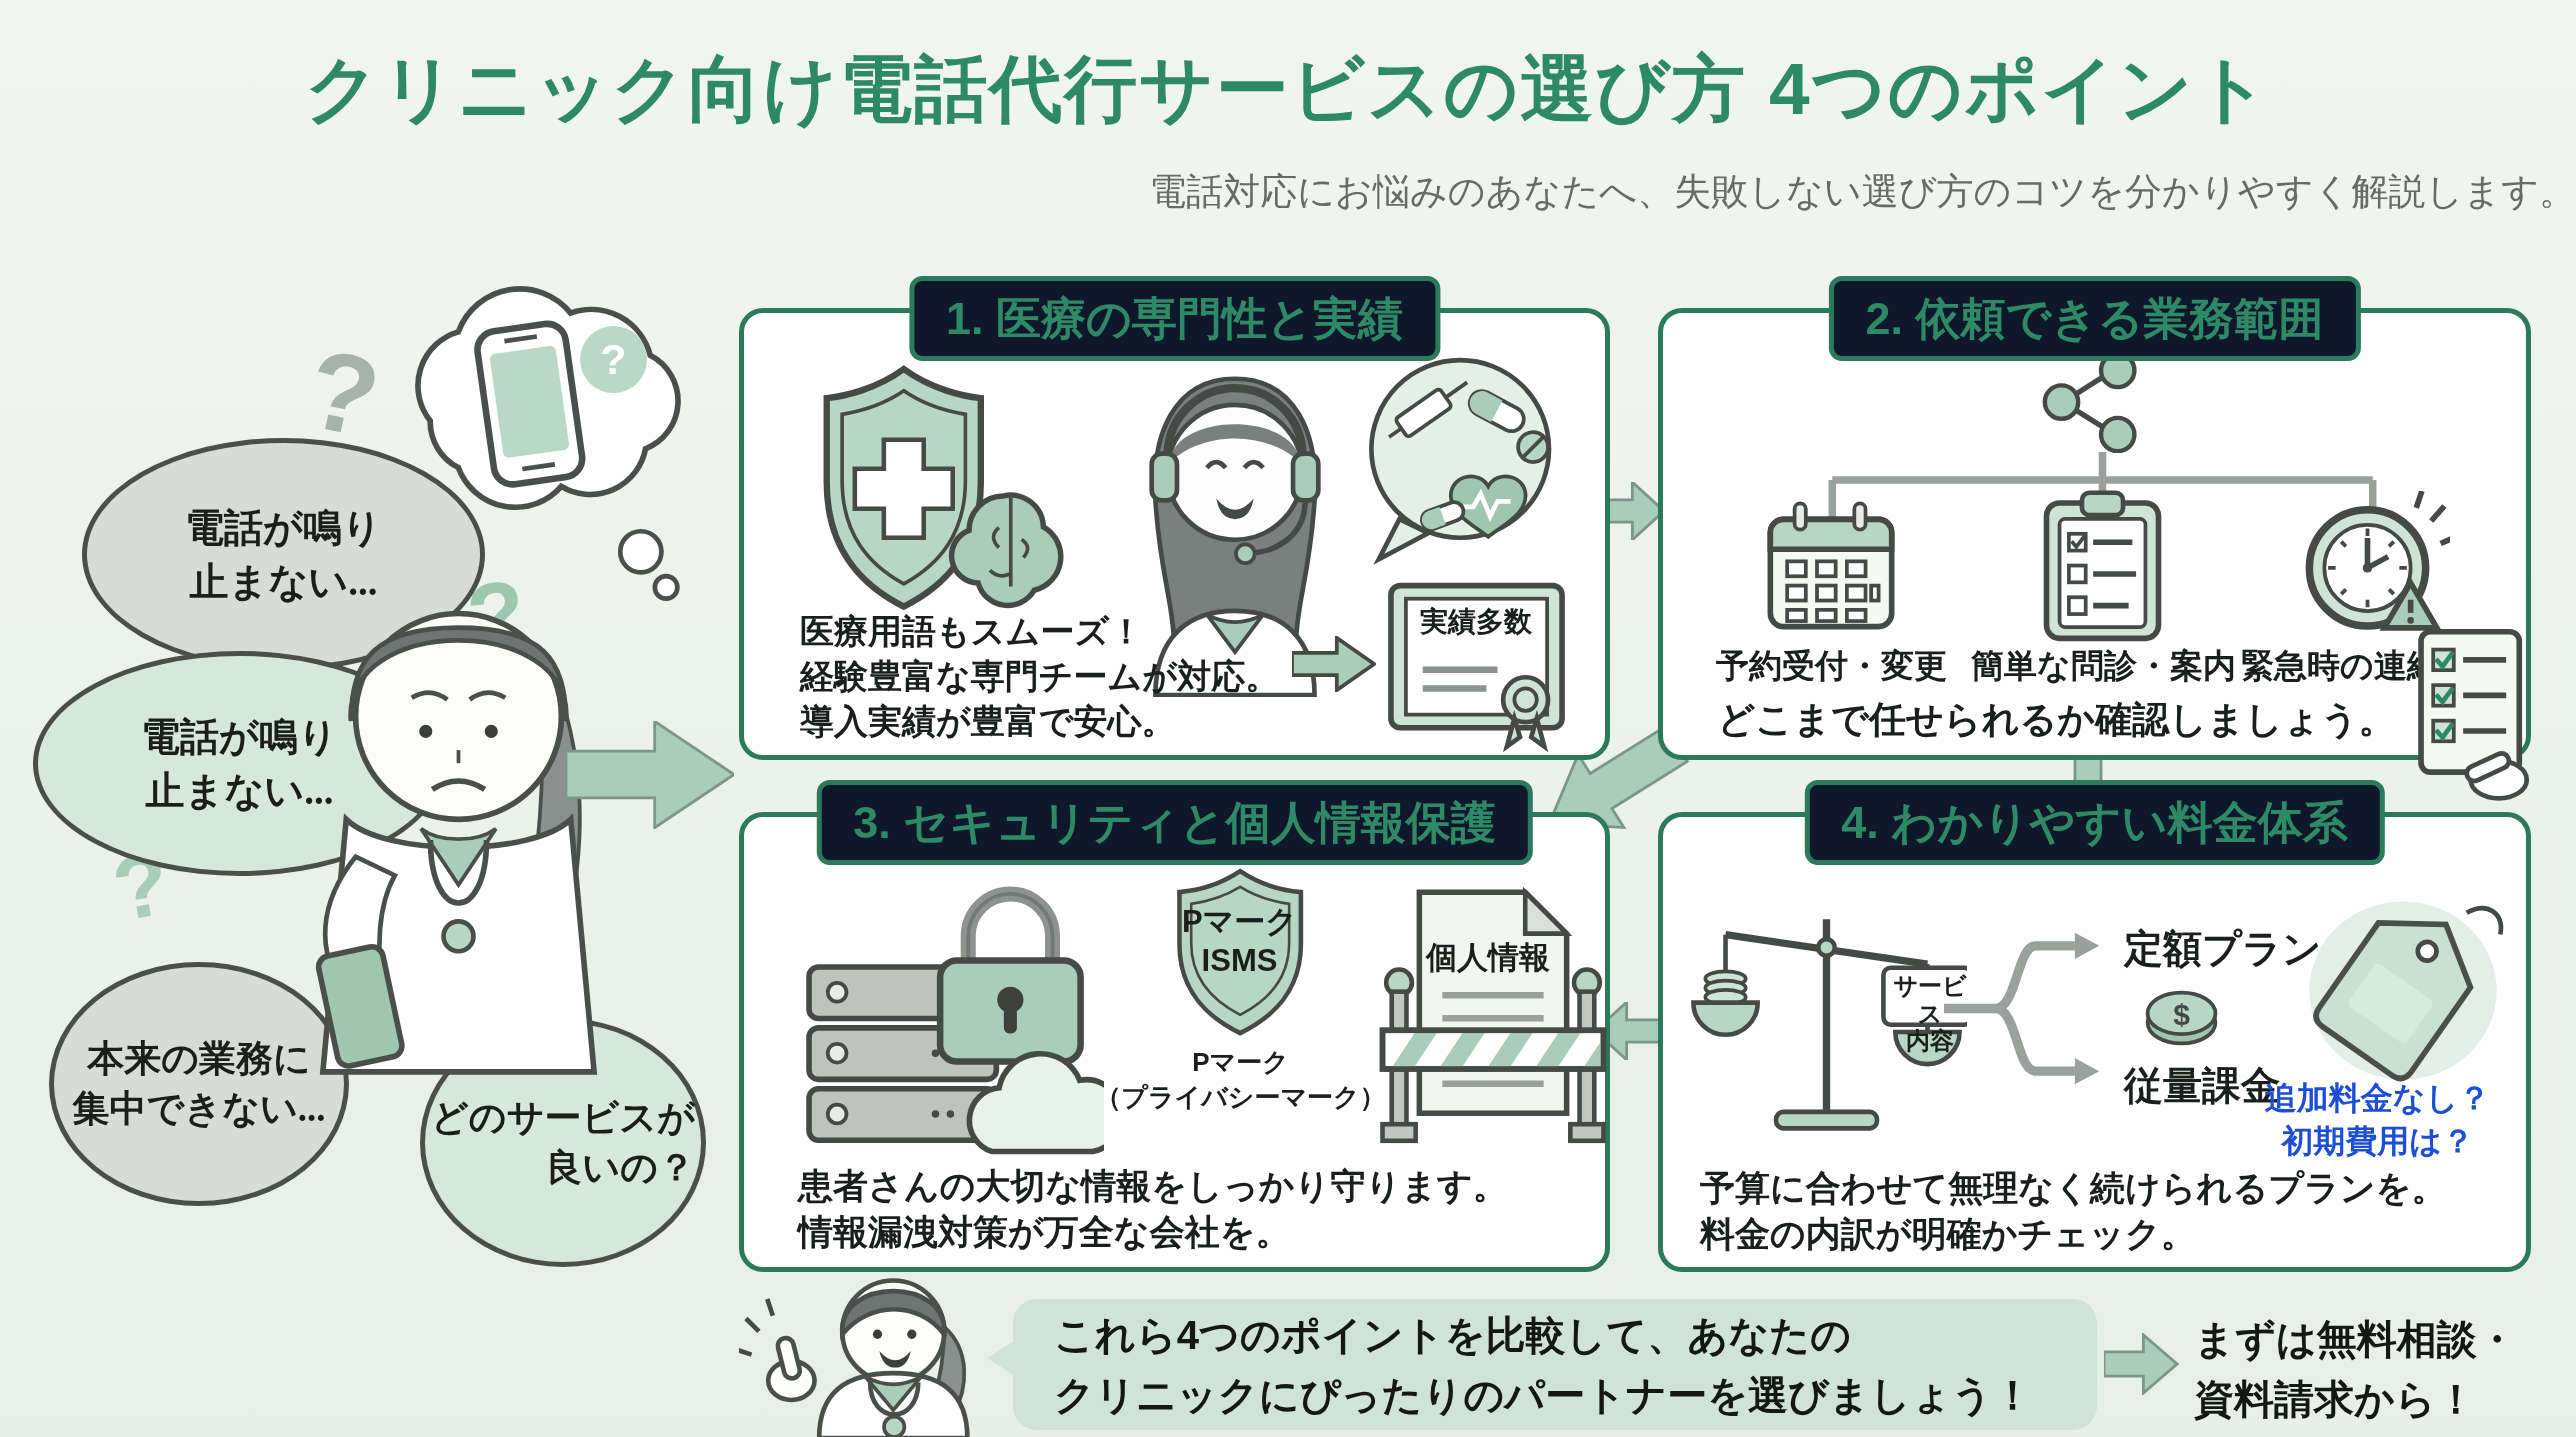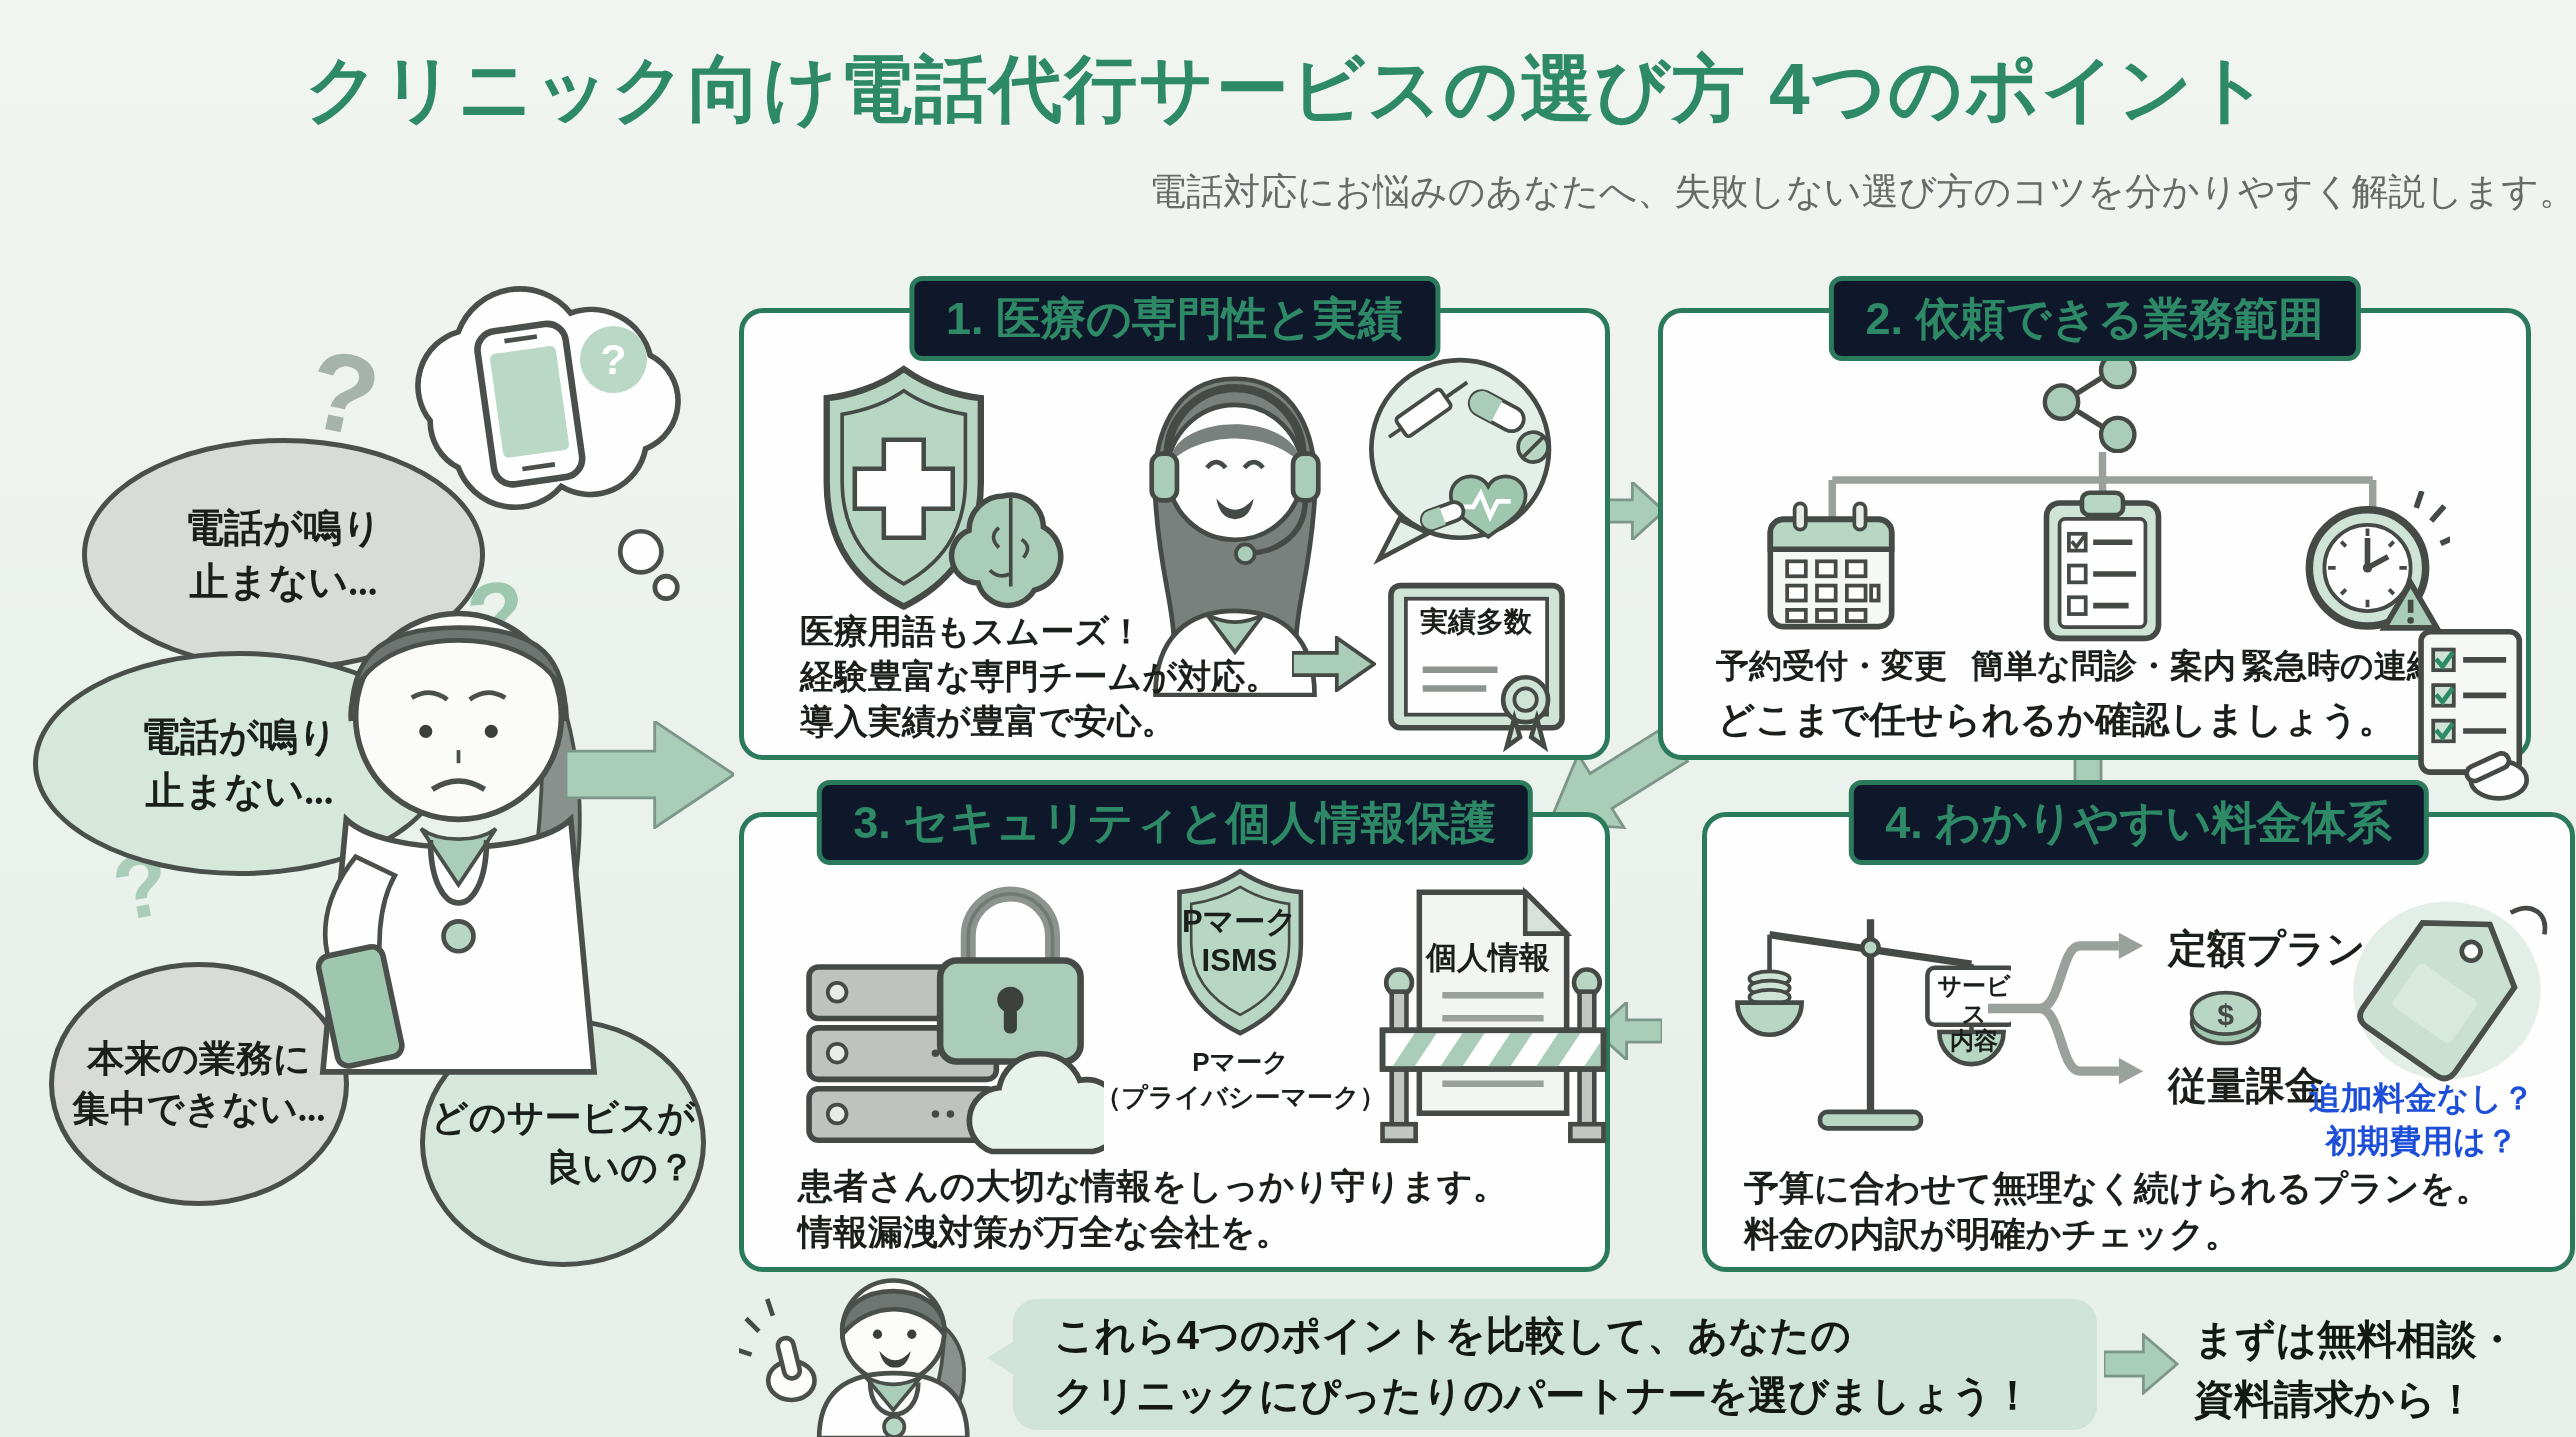--- a/index.html
+++ b/index.html
@@ -338,21 +338,21 @@
         </g>
         <rect x="5" y="160" width="240" height="42" fill="none" stroke="#454a47" stroke-width="6"></rect>
       </g>
     </svg>
     <div class="abs" style="left:669px;top:120px;width:150px;text-align:center;font-size:31px;font-weight:700;color:#1b1f1c;">個人情報</div>
 
     <div class="abs body-text pre" style="left:54px;top:346px;width:768px;font-size:35px;line-height:1.3;">患者さんの大切な情報をしっかり守ります。
 情報漏洩対策が万全な会社を。</div>
   </div>
 
-  <div class="pbox" style="left:1658px;top:812px;width:863px;height:450px;margin-left:44px;">
+  <div class="pbox" style="left:1658px;top:812px;width:863px;height:450px;">
     <div class="ptab">4. わかりやすい料金体系</div>
 
     <svg class="abs" style="left:23.4px;top:70px;" width="281" height="257" viewBox="0 0 300 280">
       <line x1="150" y1="35" x2="150" y2="245" stroke="#454a47" stroke-width="8"></line>
       <rect x="95" y="245" width="110" height="18" rx="8" fill="#b7d7c4" stroke="#454a47" stroke-width="5"></rect>
       <line x1="40" y1="52" x2="260" y2="84" stroke="#454a47" stroke-width="8"></line>
       <circle cx="150" cy="66" r="9" fill="#b7d7c4" stroke="#454a47" stroke-width="5"></circle>
       <line x1="40" y1="52" x2="40" y2="120" stroke="#454a47" stroke-width="5"></line>
       <g>
         <ellipse cx="40" cy="100" rx="22" ry="8" fill="#cfe4d7" stroke="#454a47" stroke-width="4"></ellipse>

